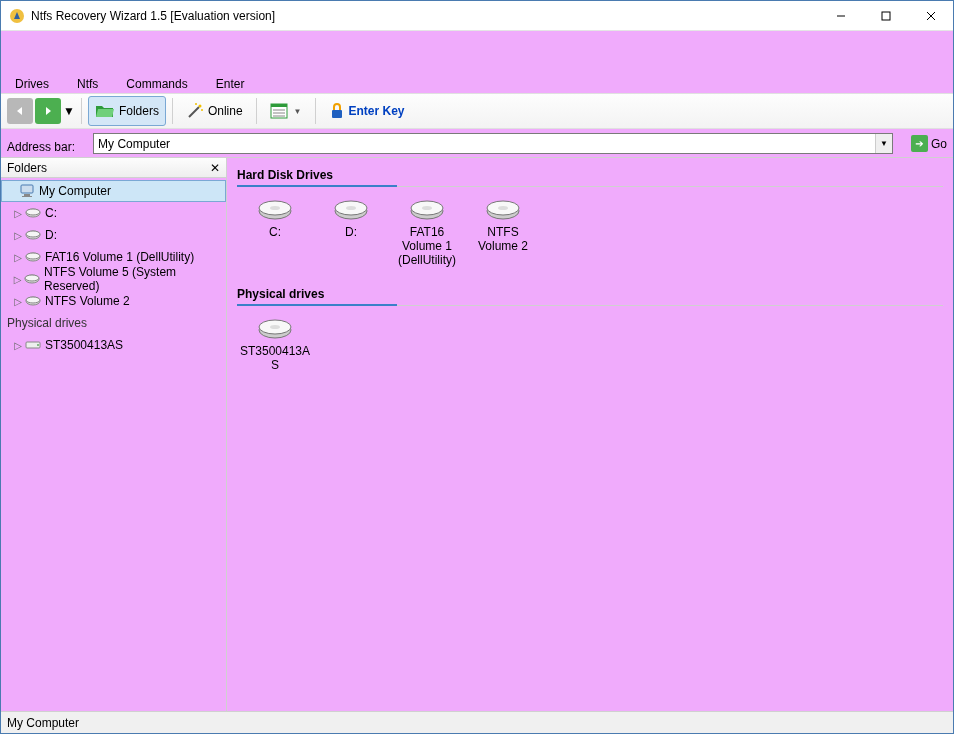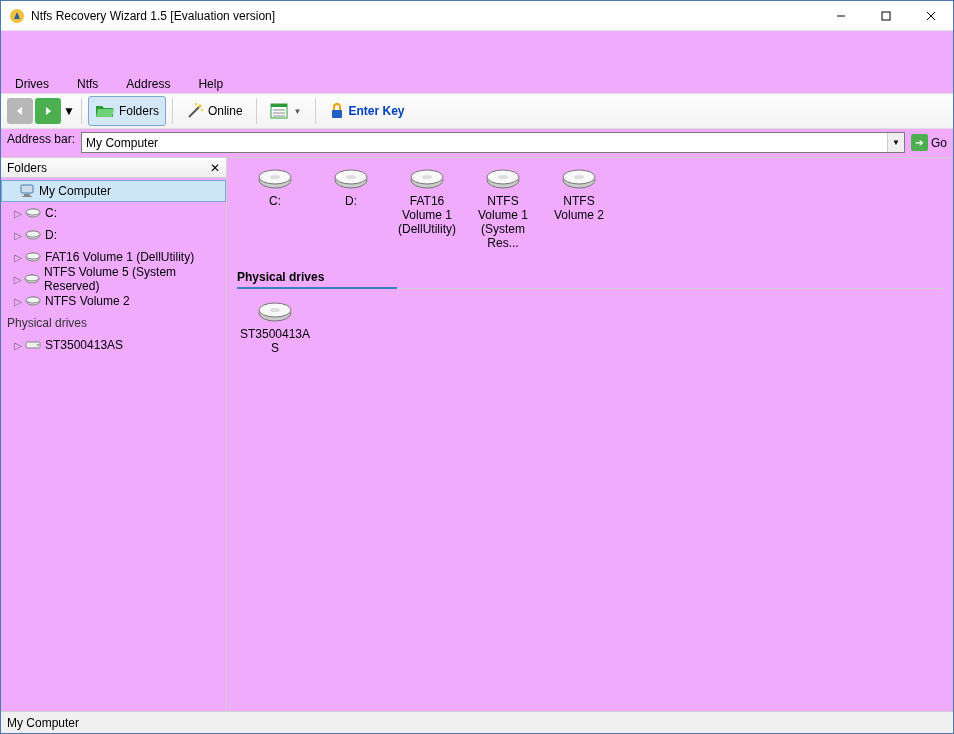--- a/index.html
+++ b/index.html
@@ -13,21 +13,21 @@
 .menubar { height:22px; display:flex; align-items:flex-end; padding:0 6px; gap:12px;margin-top:40px; }
 .menubar span { padding:2px 8px; cursor:default; }
 .toolbar { height:36px; display:flex; align-items:center; padding:2px 6px; border-top:1px solid #e0e0e0; border-bottom:1px solid #e0e0e0; gap:2px; background:linear-gradient(#fdfdfd,#f3f3f3); }
 .tbtn { height:30px; display:flex; align-items:center; padding:0 6px; border:1px solid transparent; border-radius:3px; gap:4px; cursor:default; }
 .tbtn.active { border-color:#7aa8d4; background:#d4e7f7; }
 .tbtn .caret { font-size:8px; color:#555; margin-left:2px; }
 .tsep { width:1px; height:26px; background:#d0d0d0; margin:0 4px; }
 .nav-arrow { width:26px; height:26px; border-radius:3px; display:flex; align-items:center; justify-content:center; }
 .nav-arrow.disabled { background:#b8b8b8; }
 .nav-arrow.enabled { background:#4caf50; }
-.addr-row { height:28px; display:flex; align-items:flex-start; padding:3px 6px; gap:6px; }
+.addr-row { height:28px; display:flex; align-items:flex-end; padding:3px 6px; gap:18px; }
 .addr-label { }
 .addr-combo { flex:1; display:flex; border:1px solid #7a7a7a; height:21px; }
 .addr-combo input { flex:1; border:none; padding:0 4px; font:inherit; outline:none; }
 .addr-drop { width:17px; display:flex; align-items:center; justify-content:center; border-left:1px solid #ccc; background:#efefef; font-size:8px; }
 .go-btn { height:21px; display:flex; align-items:center; gap:3px; cursor:default; }
 .go-icon { width:17px; height:17px; background:#4caf50; display:flex; align-items:center; justify-content:center; color:#fff; font-size:10px; border-radius:2px; }
 .main { flex:1; display:flex; min-height:0; border-top:1px solid #d0d0d0; }
 .sidebar { width:226px; border-right:1px solid #d0d0d0; display:flex; flex-direction:column; }
 .panel-hdr { height:20px; display:flex; align-items:center; padding:0 6px; border-bottom:1px solid #d0d0d0; background:linear-gradient(#fdfdfd,#eeeeee); }
 .panel-hdr .close-x { margin-left:auto; font-family:Arial; cursor:default; }
@@ -76,22 +76,22 @@
             <line x1="1" y1="1" x2="9" y2="9" stroke="#000"></line>
             <line x1="9" y1="1" x2="1" y2="9" stroke="#000"></line>
           </svg>
         </div>
     </div>
   </div>
 
   <div class="menubar">
     <span>Drives</span>
     <span>Ntfs</span>
-    <span>Address</span>
-    <span>Help</span>
+    <span>Commands</span>
+    <span>Enter</span>
   </div>
 
   <div class="toolbar">
     <div class="nav-arrow disabled">
         <svg width="14" height="14">
           <path d="M9 3 L4 7 L9 11 Z" fill="#fff"></path>
         </svg>
       </div>
     <div class="nav-arrow enabled">
         <svg width="14" height="14">
@@ -234,20 +234,21 @@
                 <rect x="1" y="2" width="14" height="6" rx="1" fill="#eee" stroke="#888"></rect>
                 <circle cx="13" cy="5" r="1" fill="#6a6"></circle>
               </svg>
             </span>
           <span>ST3500413AS</span>
         </div>
       </div>
     </div>
 
     <div class="content">
+      <div class="sect-hdr">Hard Disk Drives</div>
       <div class="items">
         <div class="item">
           <span>
               <svg width="36" height="24" viewBox="0 0 36 24">
                 <ellipse cx="18" cy="14" rx="16" ry="8" fill="#ccc" stroke="#777"></ellipse>
                 <ellipse cx="18" cy="11" rx="16" ry="7" fill="#f8f8f8" stroke="#777"></ellipse>
                 <ellipse cx="18" cy="11" rx="5" ry="2" fill="#ddd"></ellipse>
               </svg>
             </span>
           <span class="item-label">C:</span>
@@ -264,30 +265,20 @@
         </div>
         <div class="item">
           <span>
               <svg width="36" height="24" viewBox="0 0 36 24">
                 <ellipse cx="18" cy="14" rx="16" ry="8" fill="#ccc" stroke="#777"></ellipse>
                 <ellipse cx="18" cy="11" rx="16" ry="7" fill="#f8f8f8" stroke="#777"></ellipse>
                 <ellipse cx="18" cy="11" rx="5" ry="2" fill="#ddd"></ellipse>
               </svg>
             </span>
           <span class="item-label">FAT16 Volume 1 (DellUtility)</span>
-        </div>
-        <div class="item">
-          <span>
-              <svg width="36" height="24" viewBox="0 0 36 24">
-                <ellipse cx="18" cy="14" rx="16" ry="8" fill="#ccc" stroke="#777"></ellipse>
-                <ellipse cx="18" cy="11" rx="16" ry="7" fill="#f8f8f8" stroke="#777"></ellipse>
-                <ellipse cx="18" cy="11" rx="5" ry="2" fill="#ddd"></ellipse>
-              </svg>
-            </span>
-          <span class="item-label">NTFS Volume 1 (System Res...</span>
         </div>
         <div class="item">
           <span>
               <svg width="36" height="24" viewBox="0 0 36 24">
                 <ellipse cx="18" cy="14" rx="16" ry="8" fill="#ccc" stroke="#777"></ellipse>
                 <ellipse cx="18" cy="11" rx="16" ry="7" fill="#f8f8f8" stroke="#777"></ellipse>
                 <ellipse cx="18" cy="11" rx="5" ry="2" fill="#ddd"></ellipse>
               </svg>
             </span>
           <span class="item-label">NTFS Volume 2</span>

